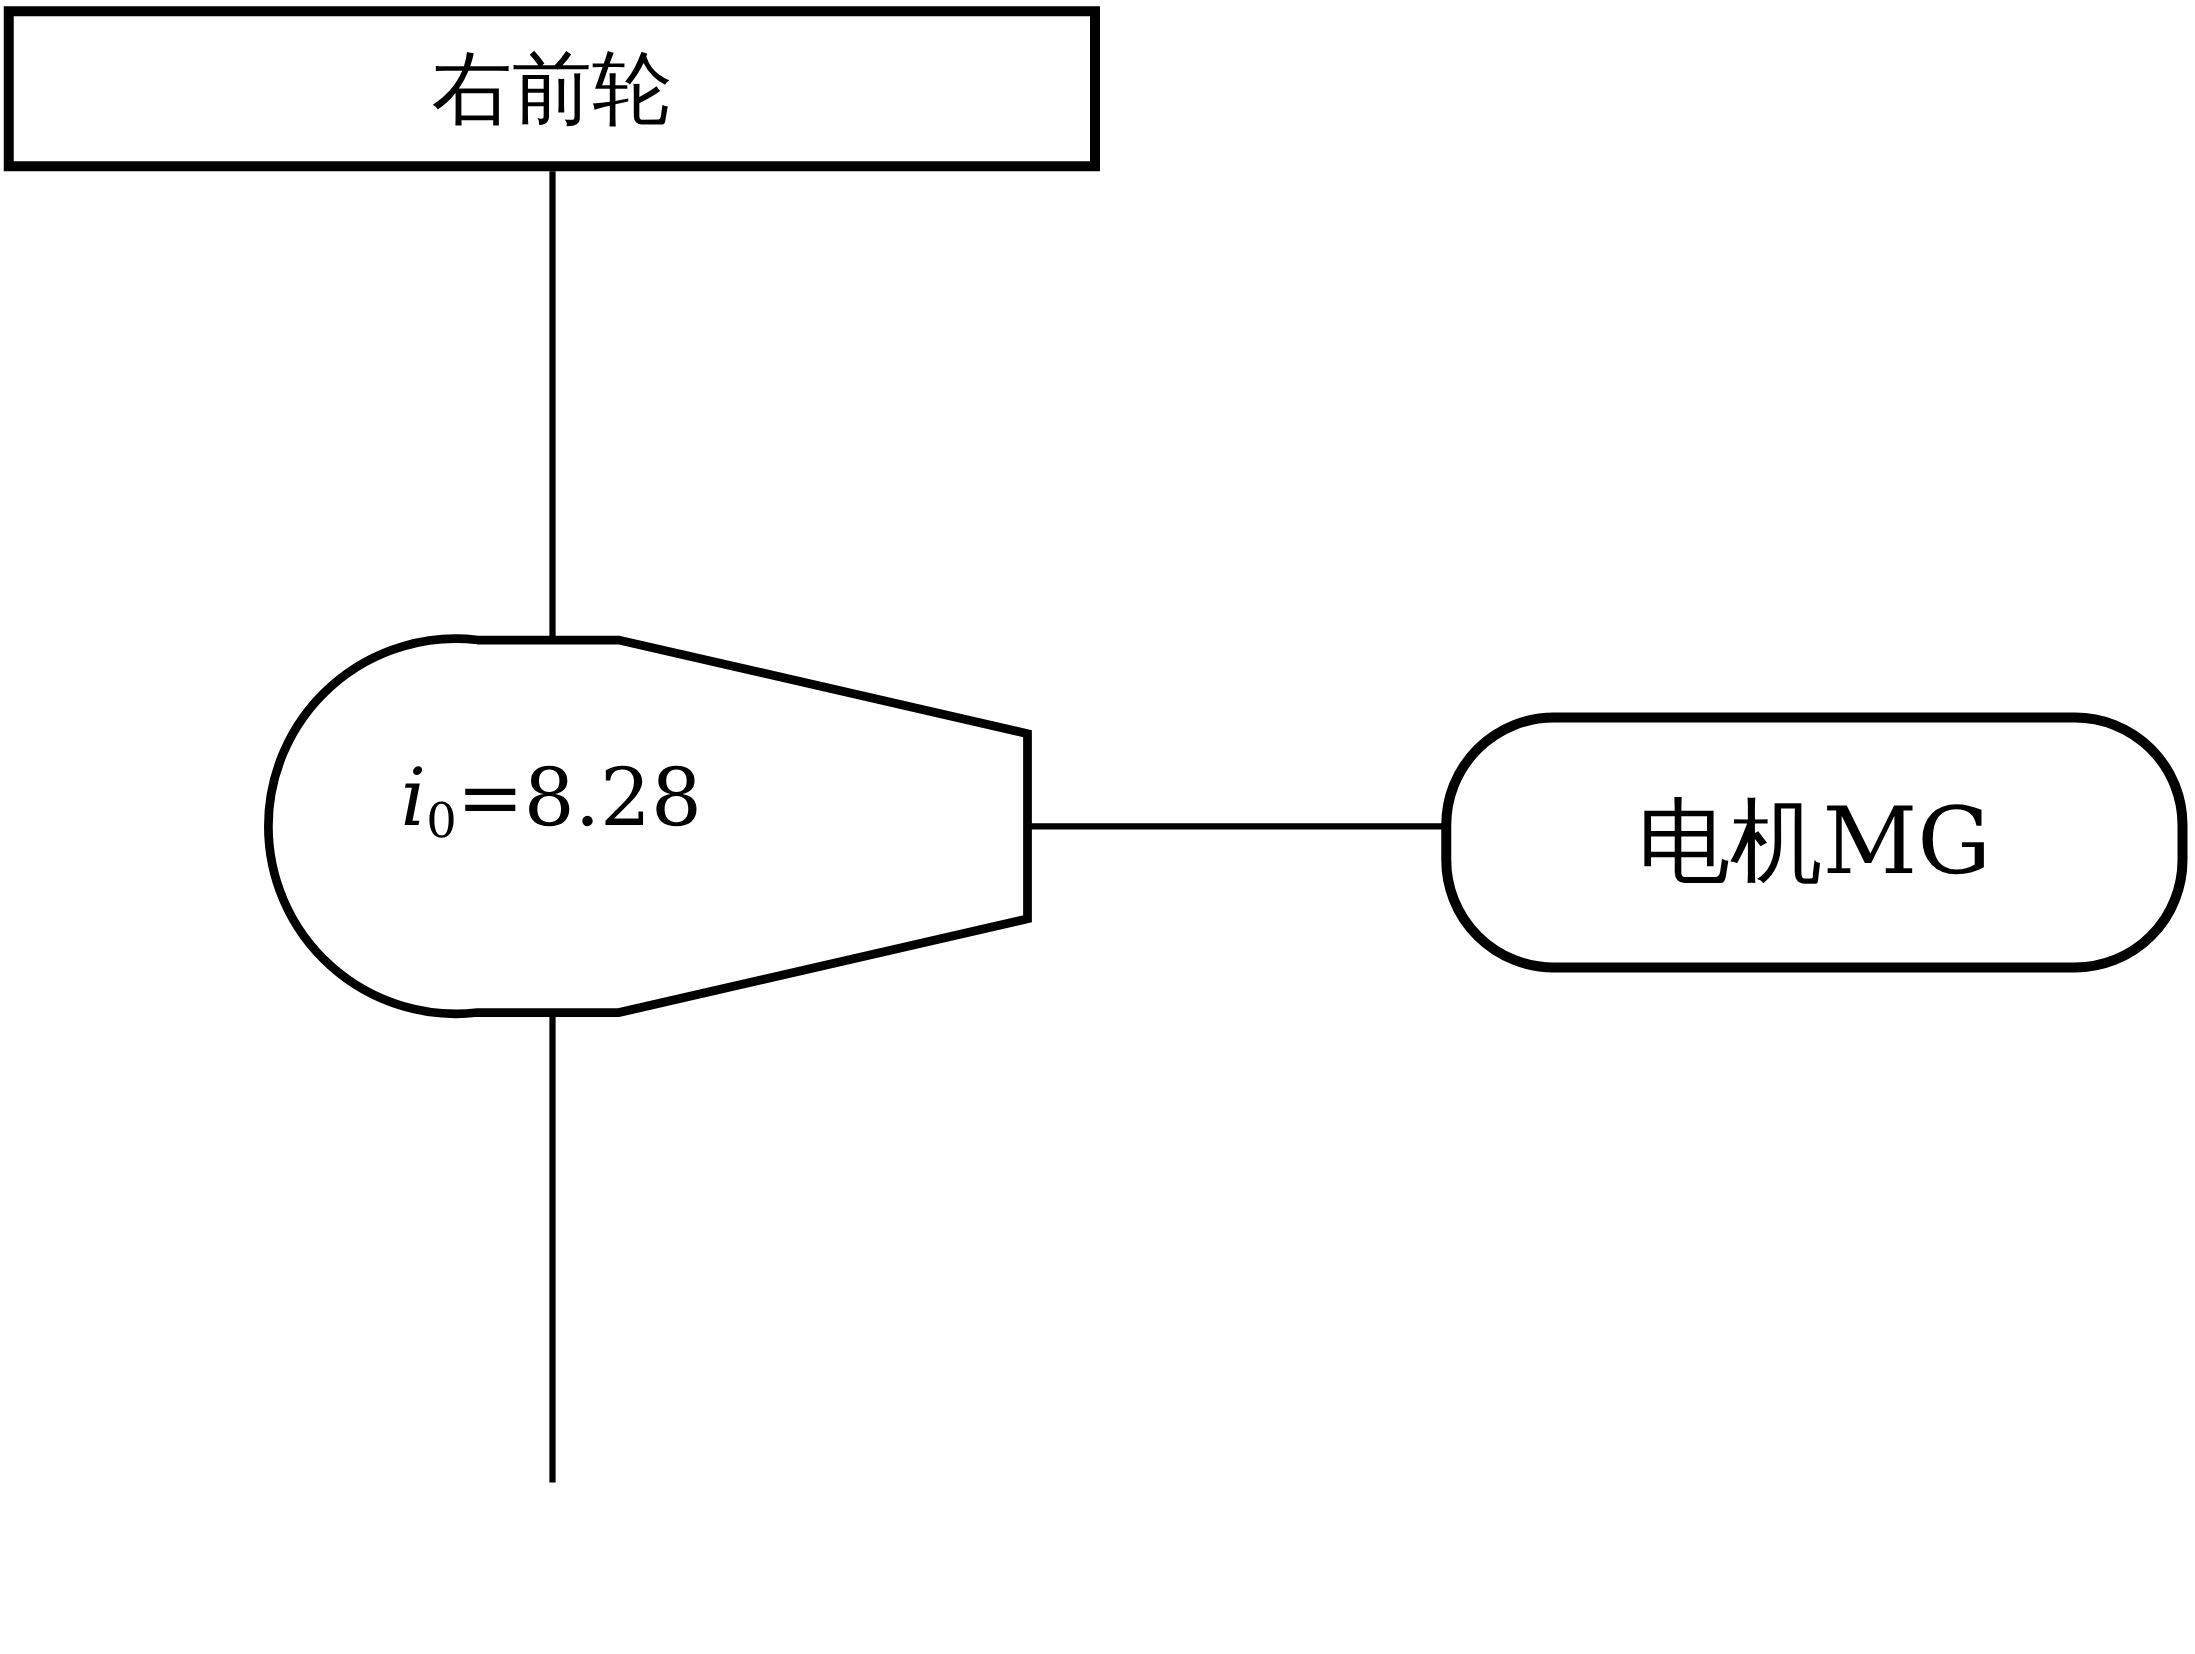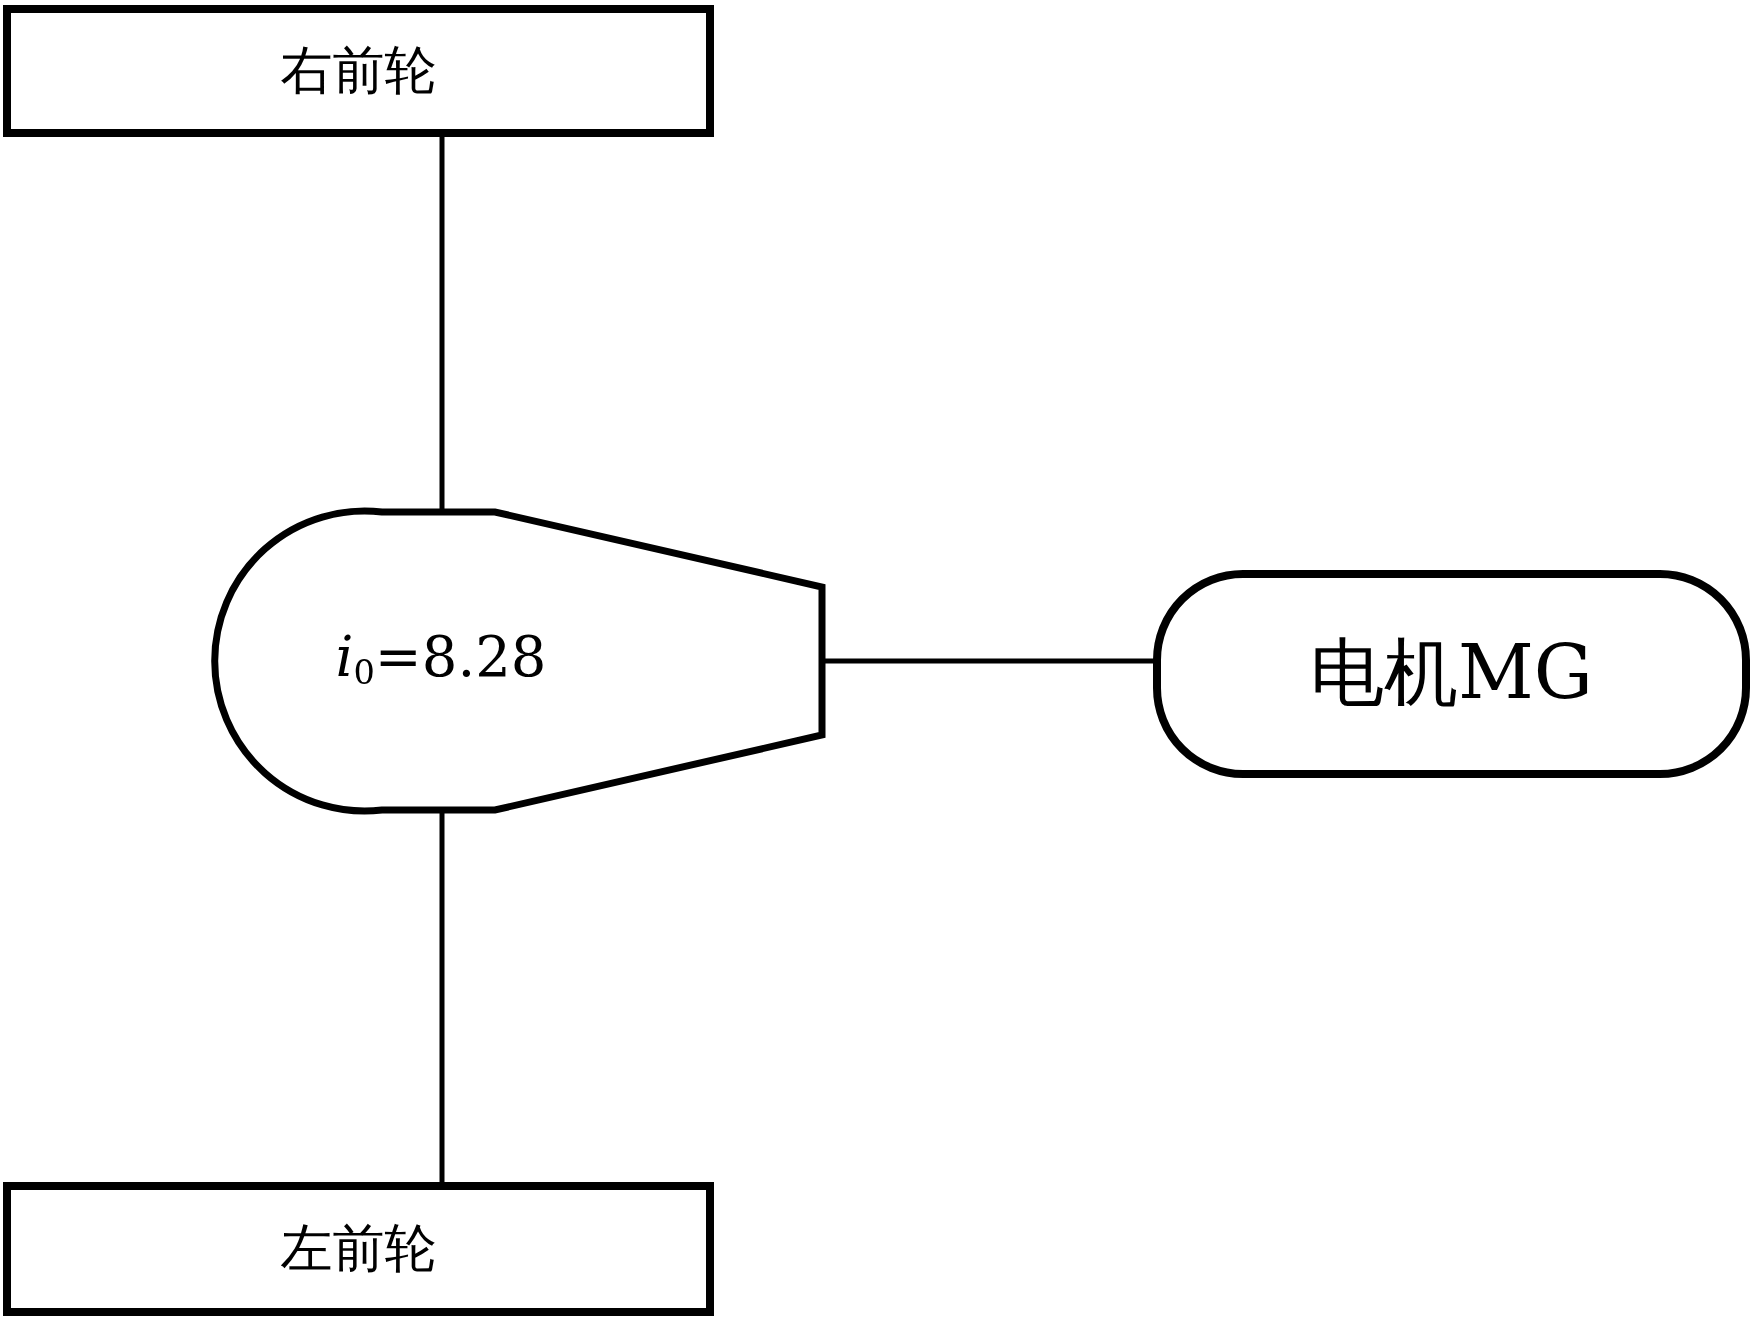--- a/index.html
+++ b/index.html
@@ -28,39 +28,39 @@
     box-sizing: border-box;
     background: #ffffff;
     border: 8px solid #000000;
     display: flex;
     align-items: center;
     justify-content: center;
     white-space: nowrap;
   }
   .wheel-box {
     left: 3px;
-    width: 711px;
-    font-size: 52px;
+    width: 877px;
+    font-size: 64px;
   }
   .wheel-box.top    { top: 5px;    height: 132px; }
   .wheel-box.bottom { top: 1182px; height: 134px; }
   .stadium {
     left: 1153px;
     top: 570px;
     width: 597px;
     height: 208px;
     border-radius: 90px;
     font-size: 74px;
   }
   .diff-label {
     position: absolute;
     left: 441px;
-    top: 657px;
+    top: 639px;
     transform: translate(-50%, -50%);
-    font-size: 56px;
+    font-size: 64px;
     line-height: 1;
     white-space: nowrap;
   }
   .diff-label .var { font-style: italic; }
   .diff-label sub {
     font-size: 0.6em;
     line-height: 0;
     vertical-align: -0.25em;
   }
 </style>
@@ -79,17 +79,14 @@
   <div class="node wheel-box top">
     <span>右前轮</span>
   </div>
 
   <div class="diff-label"><span class="var">i</span><sub>0</sub><span>=8.28</span></div>
 
   <div class="node stadium">
     <span>电机MG</span>
   </div>
 
-  <div class="node wheel-box bottom">
-    <span>左前轮</span>
-  </div>
 
 </div>
 
 </body></html>

